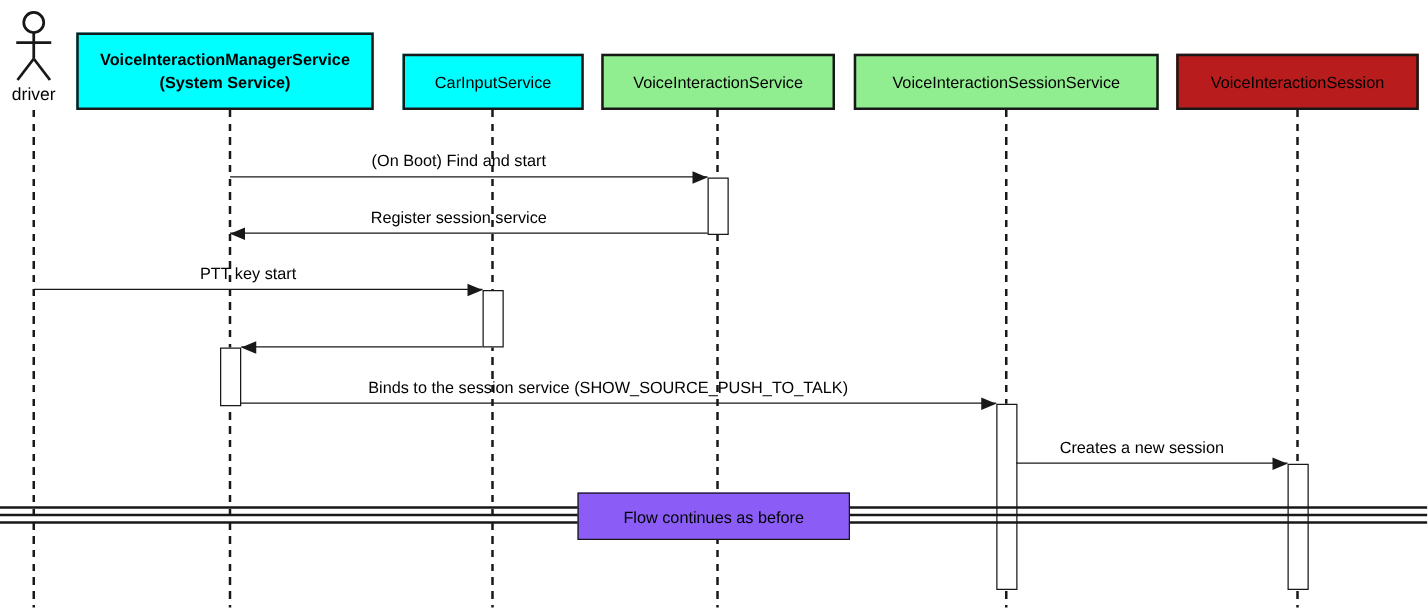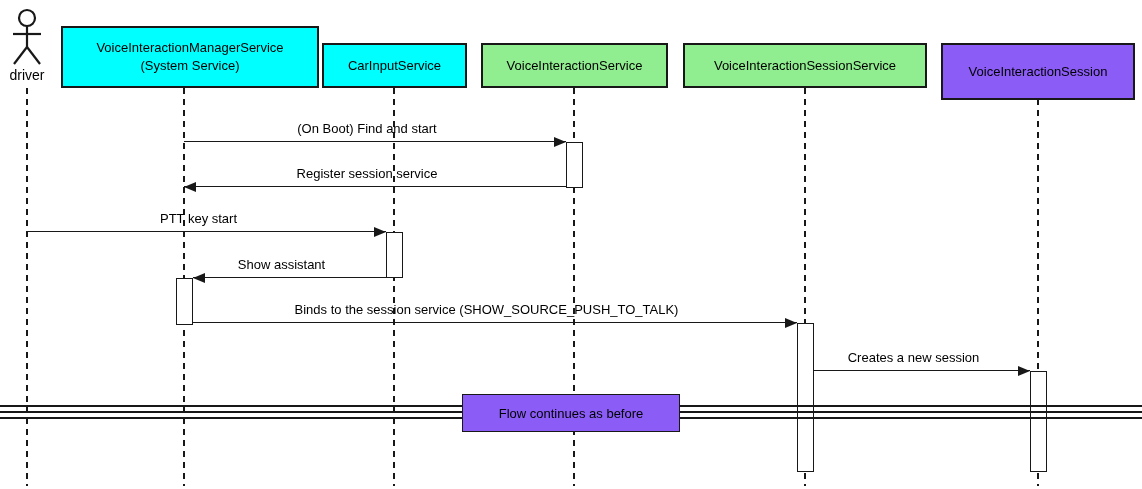--- a/index.html
+++ b/index.html
@@ -65,34 +65,34 @@
     <g fill="none" stroke="#181818" stroke-width="2.2">
       <circle cx="18" cy="10" r="8"></circle>
       <line x1="18" y1="18" x2="18" y2="39"></line>
       <line x1="4" y1="26" x2="32" y2="26"></line>
       <line x1="18" y1="39" x2="5" y2="56"></line>
       <line x1="18" y1="39" x2="31" y2="56"></line>
     </g>
   </svg>
   <div class="actor-label" style="left:-3px; top:67px; width:60px;">driver</div>
 
-  <div class="participant" style="left: 61px; top: 26px; width: 258px; height: 62px; background-color: rgb(0, 255, 255);">
+  <div class="participant" style="left: 61px; top: 26px; width: 238px; height: 62px; background-color: rgb(0, 255, 255); font-weight: bold;">
     <span class="p-label">VoiceInteractionManagerService
 (System Service)</span>
   </div>
   <div class="participant" style="left: 481px; top: 43px; width: 187px; height: 45px; background-color: rgb(144, 238, 144);">
     <span class="p-label">VoiceInteractionService</span>
   </div>
   <div class="participant" style="left: 322px; top: 43px; width: 145px; height: 45px; background-color: rgb(0, 255, 255);">
     <span class="p-label">CarInputService</span>
   </div>
   <div class="participant" style="left: 683px; top: 43px; width: 244px; height: 45px; background-color: rgb(144, 238, 144);">
     <span class="p-label">VoiceInteractionSessionService</span>
   </div>
-  <div class="participant" style="left: 941px; top: 43px; width: 194px; height: 57px; background-color: #8b5cf6;">
+  <div class="participant" style="left: 941px; top: 43px; width: 194px; height: 45px; background-color: #b91c1c;">
     <span class="p-label">VoiceInteractionSession</span>
   </div>
 
   <div class="activation" style="left:566px; top:142px; height:46px;"></div>
   <div class="activation" style="left:386px; top:232px; height:46px;"></div>
   <div class="activation" style="left:176px; top:278px; height:47px;"></div>
   <div class="activation" style="left:797px; top:323px; height:149px;"></div>
   <div class="activation" style="left:1030px; top:371px; height:101px;"></div>
 
   <div class="message" style="left:184px; top:121px; width:382px;">
@@ -107,21 +107,20 @@
     <div class="arrow left"></div>
   </div>
 
   <div class="message" style="left:27px; top:211px; width:359px;">
     <div class="msg-label">PTT key start</div>
     <div class="msg-line"></div>
     <div class="arrow right"></div>
   </div>
 
   <div class="message" style="left:193px; top:257px; width:193px;">
-    <div class="msg-label">Show assistant</div>
     <div class="msg-line"></div>
     <div class="arrow left"></div>
   </div>
 
   <div class="message" style="left:192px; top:302px; width:605px;">
     <div class="msg-label">Binds to the session service (SHOW_SOURCE_PUSH_TO_TALK)</div>
     <div class="msg-line"></div>
     <div class="arrow right"></div>
   </div>
 

